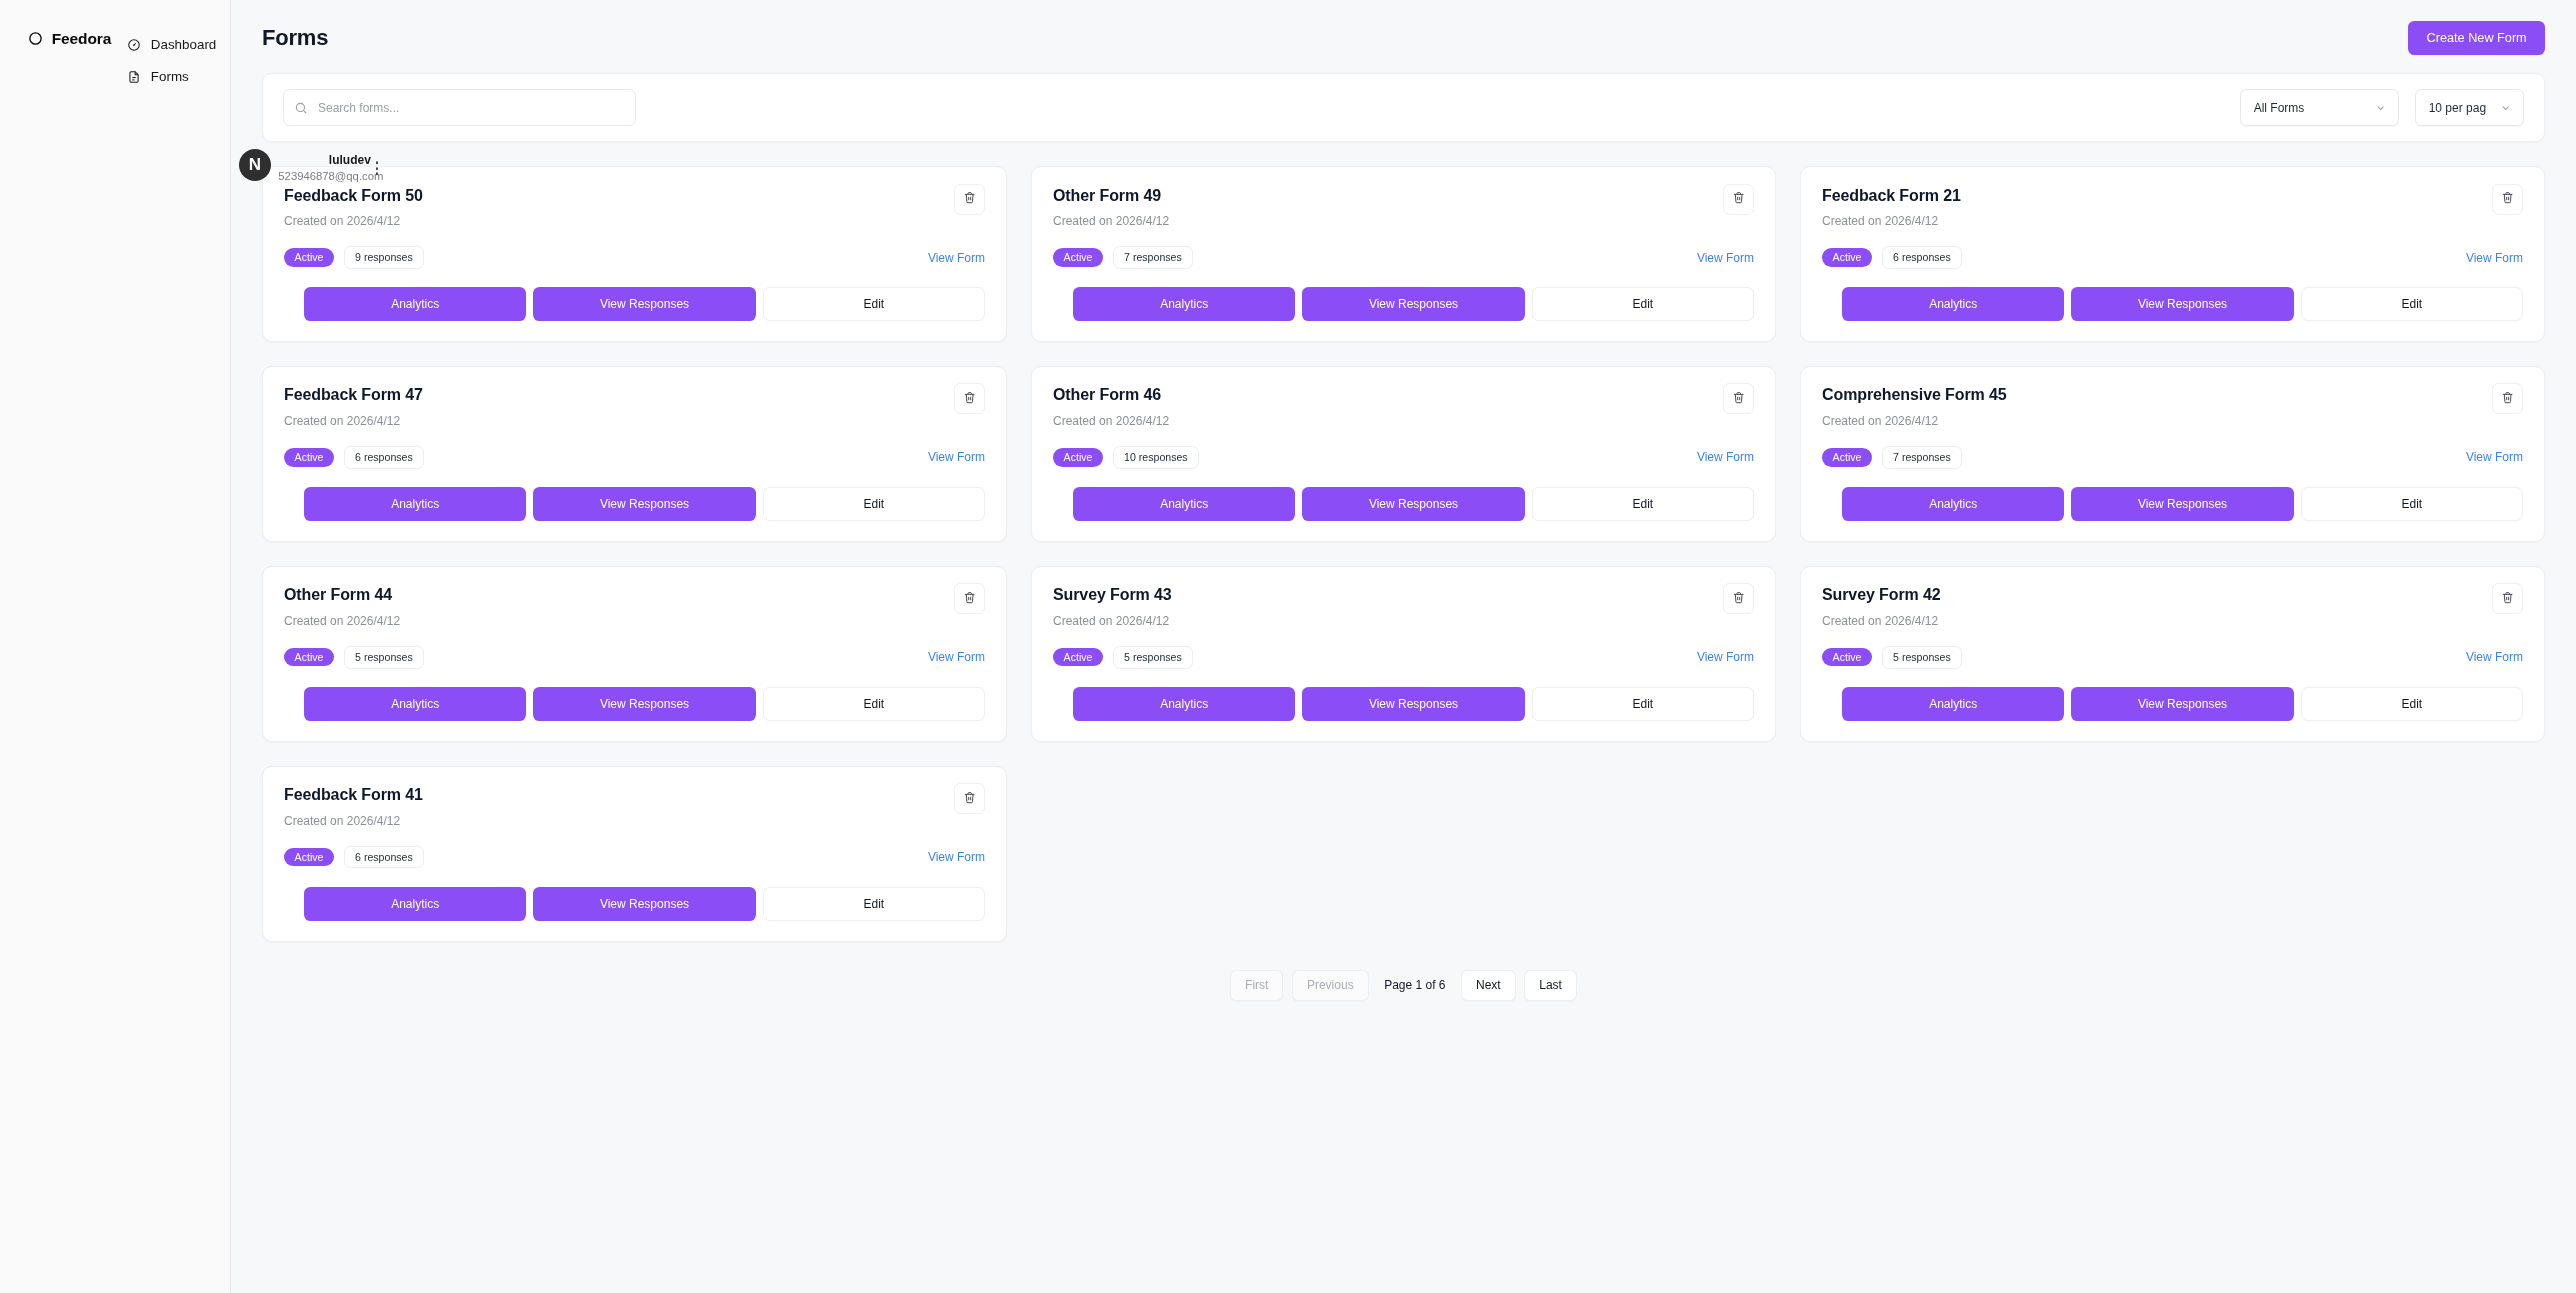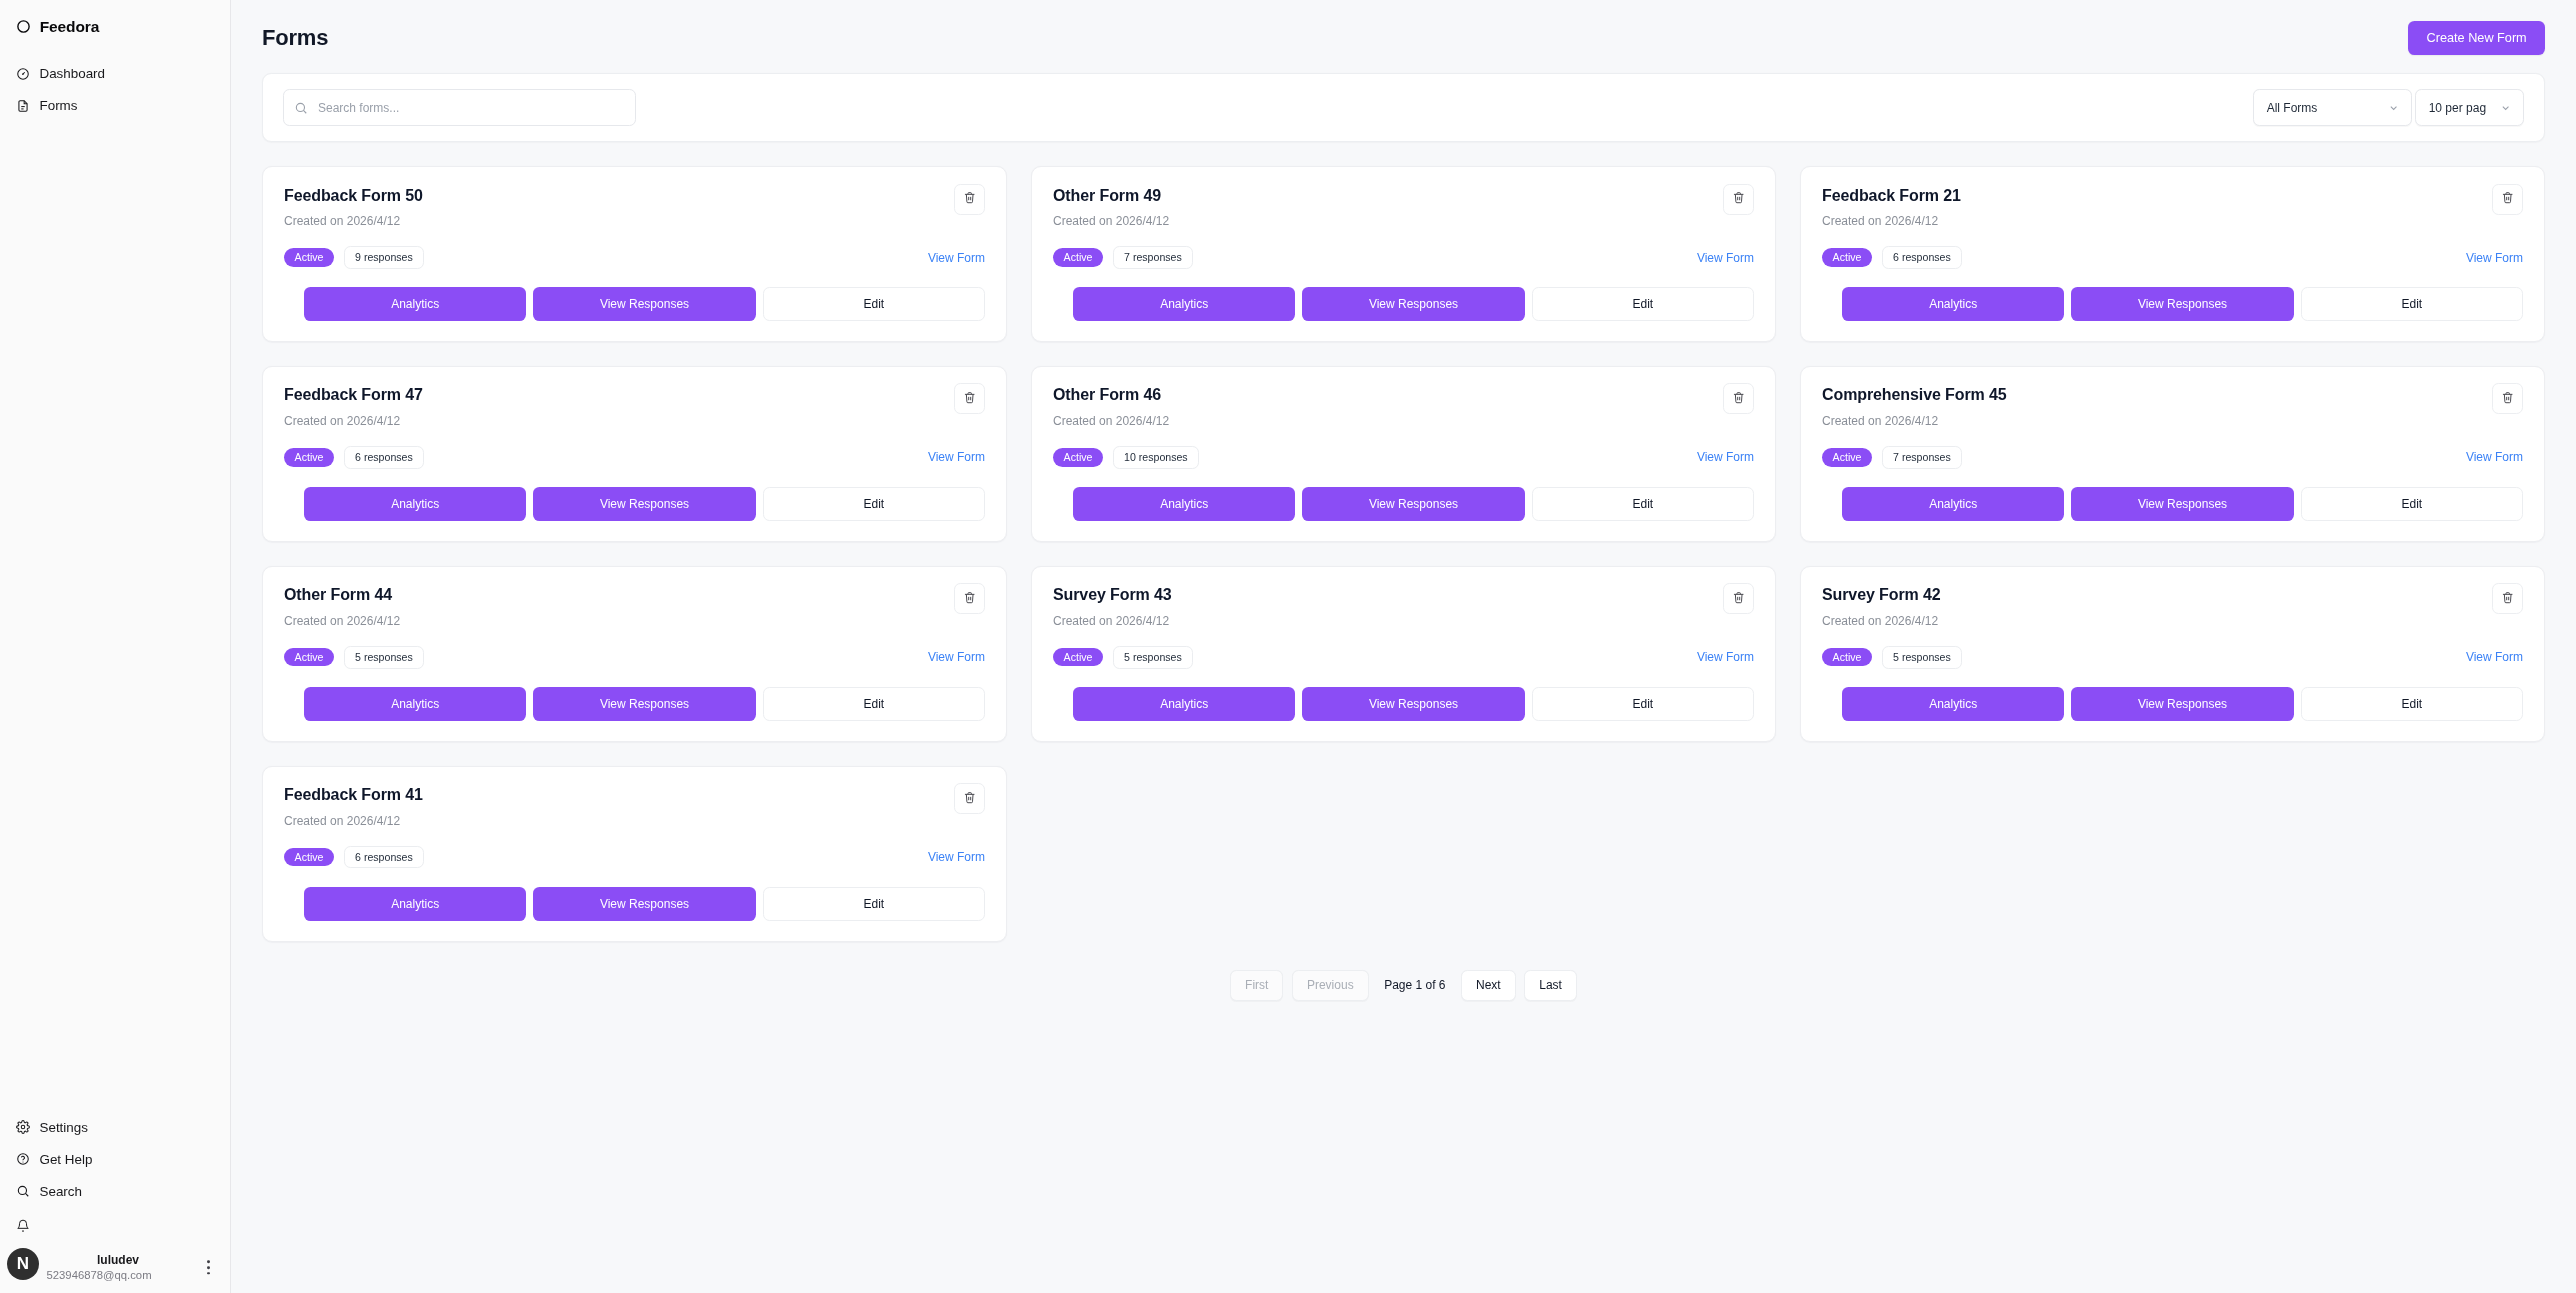--- a/index.html
+++ b/index.html
@@ -16,22 +16,21 @@
   .app { display: flex; width: 2576px; height: 1294px; }
 
   
   .sidebar {
     width: 231px;
     min-width: 231px;
     height: 1294px;
     background: #fafafa;
     border-right: 0.7px solid #e7e7ea;
     display: flex;
-    flex-direction: column;
-    padding: 0;
+    padding: 12px;
     text-align: center;
   }
   .brand {
     display: flex;
     align-items: center;
     gap: 9.2px;
     padding: 12.7px 0 0 15.5px;
     height: 41px;
   }
   .brand-mark { width: 15px; height: 15px; display: block; }
@@ -172,21 +171,21 @@
     outline: none;
   }
   .search-input::placeholder { color: #9aa0aa; }
   .search-ico {
     position: absolute;
     left: 11.3px; top: 50%;
     transform: translateY(-50%);
     width: 14px; height: 14px;
     pointer-events: none;
   }
-  .toolbar-right { display: flex; align-items: center; gap: 3px; }
+  .toolbar-right { display: flex; align-items: center; gap: 16px; }
   .select-box {
     position: relative;
     height: 37px;
     border: 0.7px solid #e6e8ec;
     border-radius: 6.4px;
     background: #ffffff;
     display: flex;
     align-items: center;
     padding: 0 31px 0 12.7px;
     font-size: 12px;

